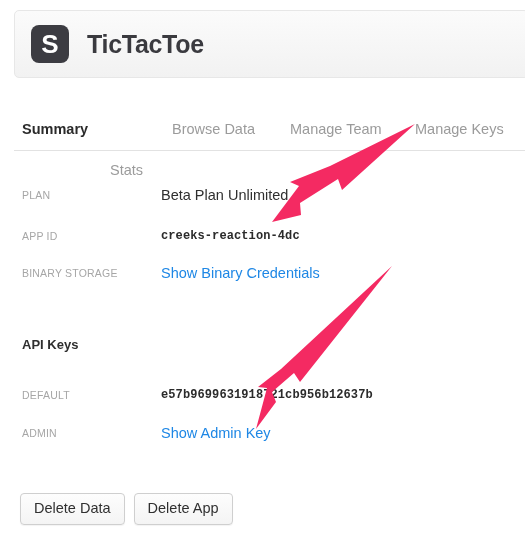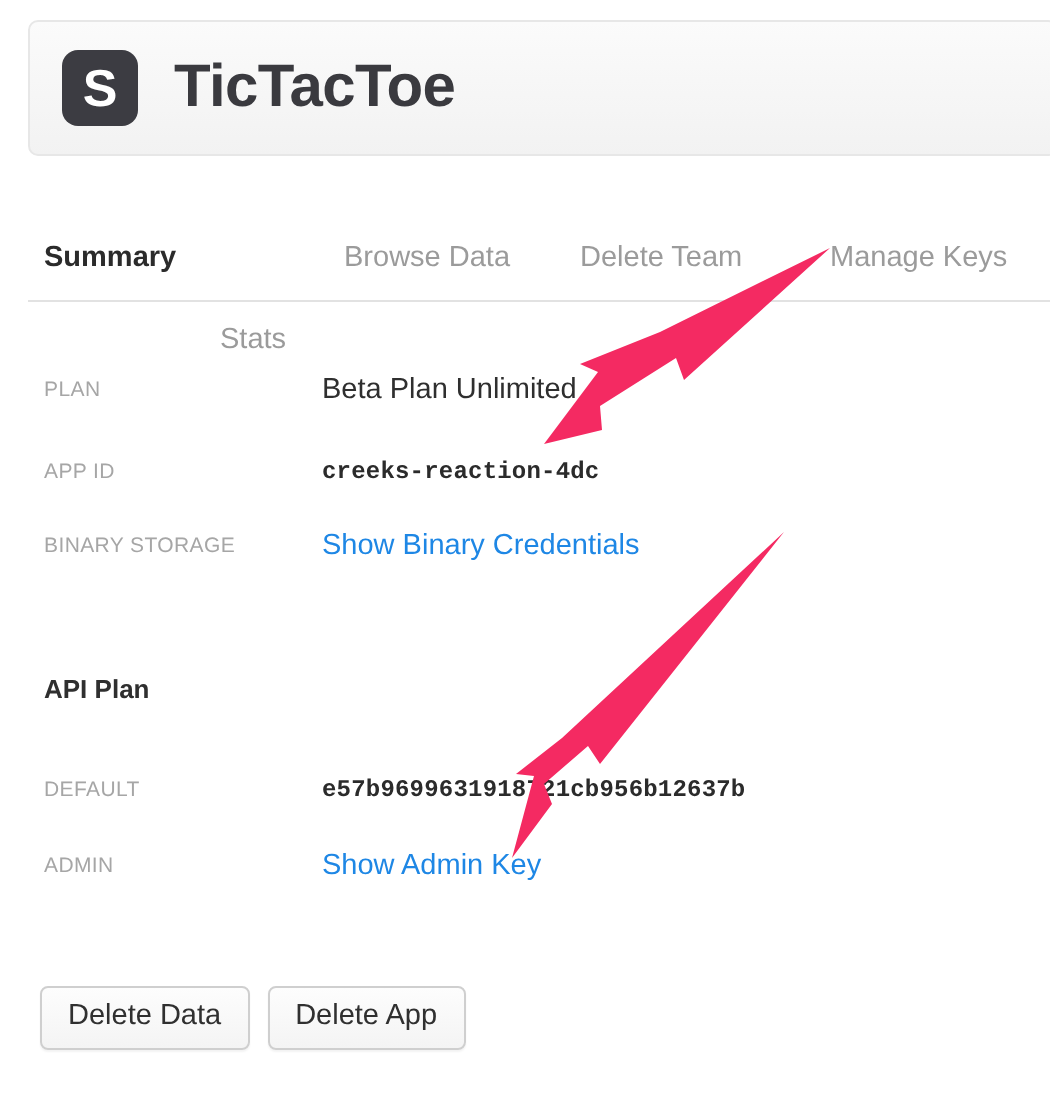--- a/index.html
+++ b/index.html
@@ -48,21 +48,21 @@
     align-items: center;
     justify-content: center;
     font-size: 26px;
     font-weight: bold;
     line-height: 1;
     letter-spacing: 0;
     flex: none;
   }
   .app-title {
     margin-left: 18px;
-    font-size: 30px;
+    font-size: 25px;
     color: #3a3a3f;
     font-weight: 600;
     letter-spacing: -0.3px;
     line-height: 1;
   }
 
   
   .tabbar {
     position: absolute;
     left: 14px;
@@ -173,40 +173,40 @@
 
   <div class="app-header">
     <div class="app-logo">S</div>
     <div class="app-title">TicTacToe</div>
   </div>
 
   <div class="tabbar">
     <div class="tab active" style="left:8px;text-align:right;">Summary</div>
     <div class="tab" style="left:96px;margin-top:41px;">Stats</div>
     <div class="tab" style="left:158px;">Browse Data</div>
-    <div class="tab" style="left:276px;">Delete Team</div>
+    <div class="tab" style="left:276px;">Manage Team</div>
     <div class="tab" style="left:401px;">Manage Keys</div>
   </div>
 
   <div class="info-row" style="top:186px;">
     <div class="row-label">PLAN</div>
     <div class="row-value">Beta Plan Unlimited</div>
   </div>
 
   <div class="info-row" style="top:227px;">
     <div class="row-label">APP ID</div>
     <div class="row-value mono">creeks-reaction-4dc</div>
   </div>
 
   <div class="info-row" style="top:264px;">
     <div class="row-label">BINARY STORAGE</div>
     <div class="row-value link">Show Binary Credentials</div>
   </div>
 
-  <div class="section-heading" style="top:337px;">API Plan</div>
+  <div class="section-heading" style="top:337px;">API Keys</div>
 
   <div class="info-row" style="top:386px;">
     <div class="row-label">DEFAULT</div>
     <div class="row-value mono">e57b9699631918721cb956b12637b</div>
   </div>
 
   <div class="info-row" style="top:424px;">
     <div class="row-label">ADMIN</div>
     <div class="row-value link">Show Admin Key</div>
   </div>

